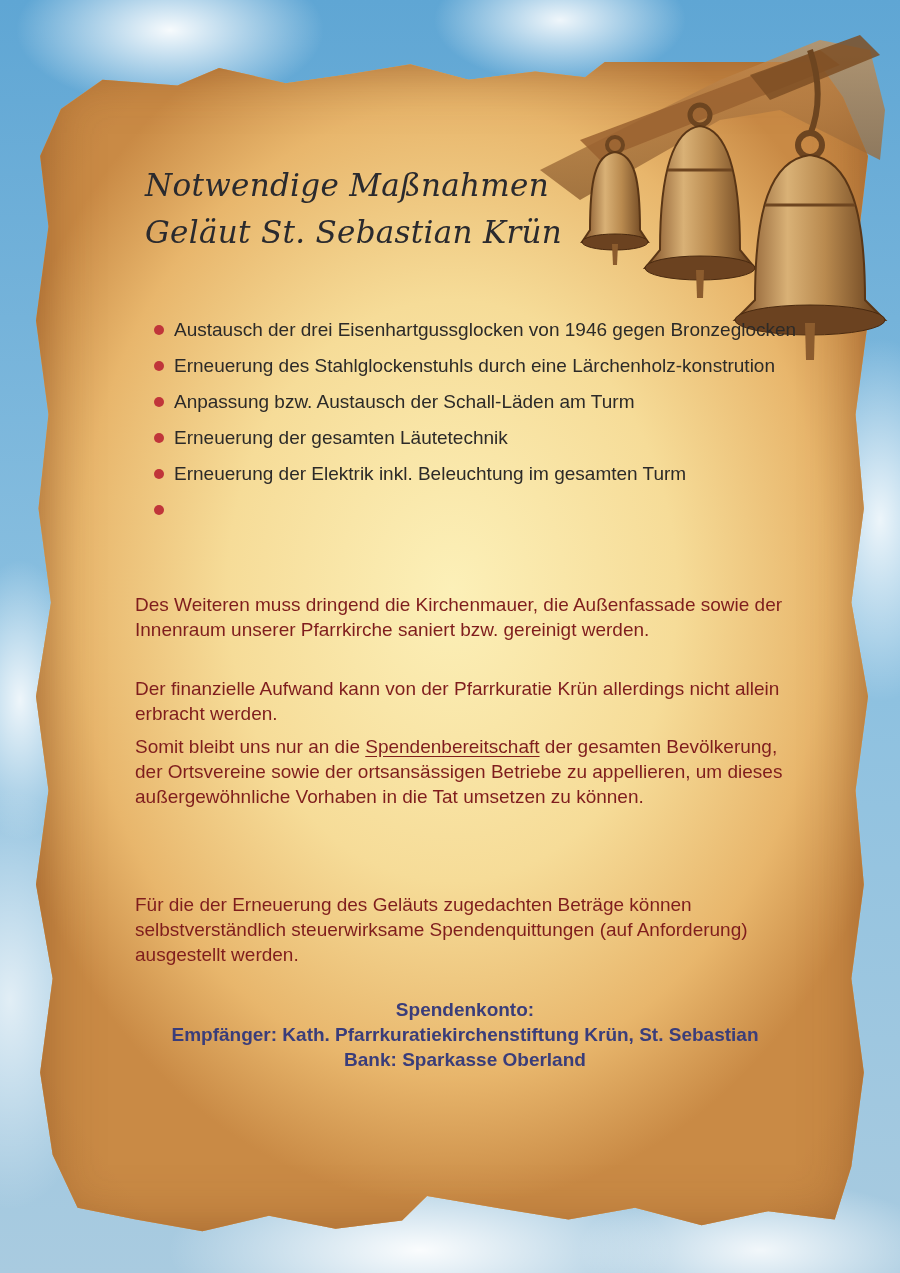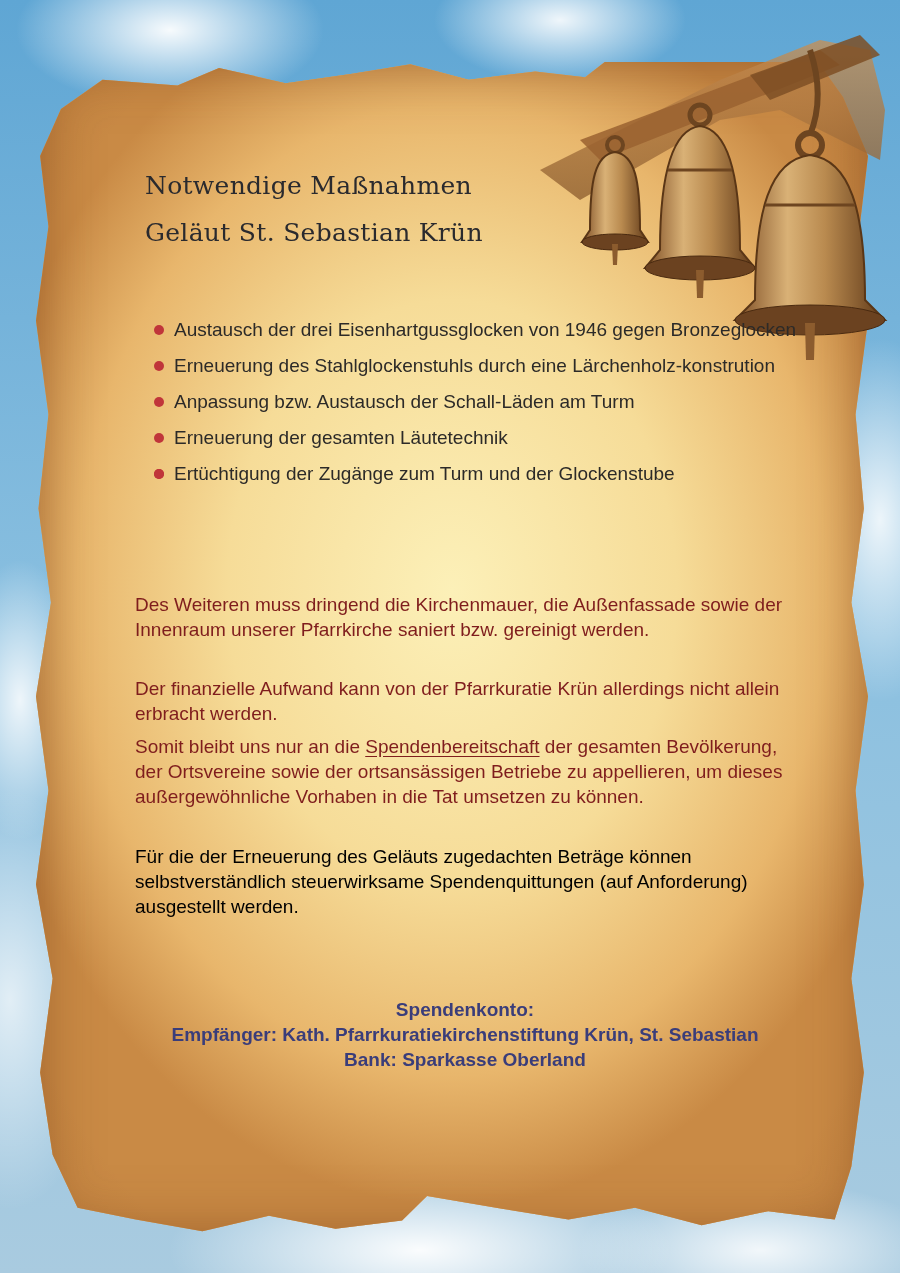--- a/index.html
+++ b/index.html
@@ -41,37 +41,37 @@
       content: ""; position: absolute; inset: 0;
       background:
         radial-gradient(ellipse 100% 100% at 50% 50%, rgba(0,0,0,0) 60%, rgba(120,60,20,0.45) 100%);
     }
     .content { position: absolute; left: 0; top: 0; width: 900px; height: 1273px; }
 
     .bells { position: absolute; left: 520px; top: 20px; width: 380px; height: 350px; }
 
     .title {
       position: absolute; left: 145px; top: 162px;
-      font-family: "DejaVu Serif", serif; 
-      font-size: 25px; line-height: 47px; color: #2a2a2e; letter-spacing: 0.3px;
+      font-family: "DejaVu Serif", serif; font-style: italic;
+      font-size: 31px; line-height: 47px; color: #2a2a2e; letter-spacing: 0.3px;
     }
     .title div { white-space: nowrap; }
 
     .bullets { position: absolute; left: 152px; top: 318px; width: 660px; margin: 0; padding: 0; list-style: none; }
     .bullets li {
       position: relative; padding-left: 22px; font-size: 19px; line-height: 24px;
       color: #2c2a28; margin-bottom: 12px;
     }
     .bullets li .dot {
       position: absolute; left: 2px; top: 7px; width: 10px; height: 10px; border-radius: 50%;
       background: #c0353a;
     }
 
     .para { position: absolute; left: 135px; width: 660px; font-size: 19px; line-height: 25px; color: #7f1d1d; }
-    .para.red { color: #000000; }
+    .para.red { color: #7f1d1d; margin-top: 48px; }
     .para u { text-decoration: underline; text-underline-offset: 3px; margin-top: 8px; }
 
     .account {
       position: absolute; left: 100px; top: 997px; width: 730px; text-align: center;
       color: #3a3d7a; font-size: 19px; line-height: 25px; font-weight: bold;
     }
     .account .iban { letter-spacing: 0.3px; }
   </style>
 </head>
 <body>
@@ -122,22 +122,22 @@
   <div class="title">
     <div>Notwendige Maßnahmen</div>
     <div>Geläut St. Sebastian Krün</div>
   </div>
 
   <ul class="bullets">
     <li><span class="dot"></span><span>Austausch der drei Eisenhartgussglocken von 1946 gegen Bronzeglocken</span></li>
     <li><span class="dot"></span><span>Erneuerung des Stahlglockenstuhls durch eine Lärchenholz-konstrution</span></li>
     <li><span class="dot"></span><span>Anpassung bzw. Austausch der Schall-Läden am Turm</span></li>
     <li><span class="dot"></span><span>Erneuerung der gesamten Läutetechnik</span></li>
+    <li><span class="dot"></span><span>Erneuerung der Elektrik inkl. Beleuchtung im gesamten Turm</span></li>
     <li><span class="dot"></span></li>
-    <li><span class="dot"></span><span>Ertüchtigung der Zugänge zum Turm und der Glockenstube</span></li>
   </ul>
 
   <div class="para" style="top:592px;">Des Weiteren muss dringend die Kirchenmauer, die Außenfassade sowie der Innenraum unserer Pfarrkirche saniert bzw. gereinigt werden.</div>
   <div class="para" style="top:676px;">Der finanzielle Aufwand kann von der Pfarrkuratie Krün allerdings nicht allein erbracht werden.</div>
   <div class="para" style="top:734px;">
     <span>Somit bleibt uns nur an die </span><u>Spendenbereitschaft</u><span> der gesamten Bevölkerung, der Ortsvereine sowie der ortsansässigen Betriebe zu appellieren, um dieses außergewöhnliche Vorhaben in die Tat umsetzen zu können.</span>
   </div>
   <div class="para red" style="top:844px;">Für die der Erneuerung des Geläuts zugedachten Beträge können selbstverständlich steuerwirksame Spendenquittungen (auf Anforderung) ausgestellt werden.</div>
 
   <div class="account">

